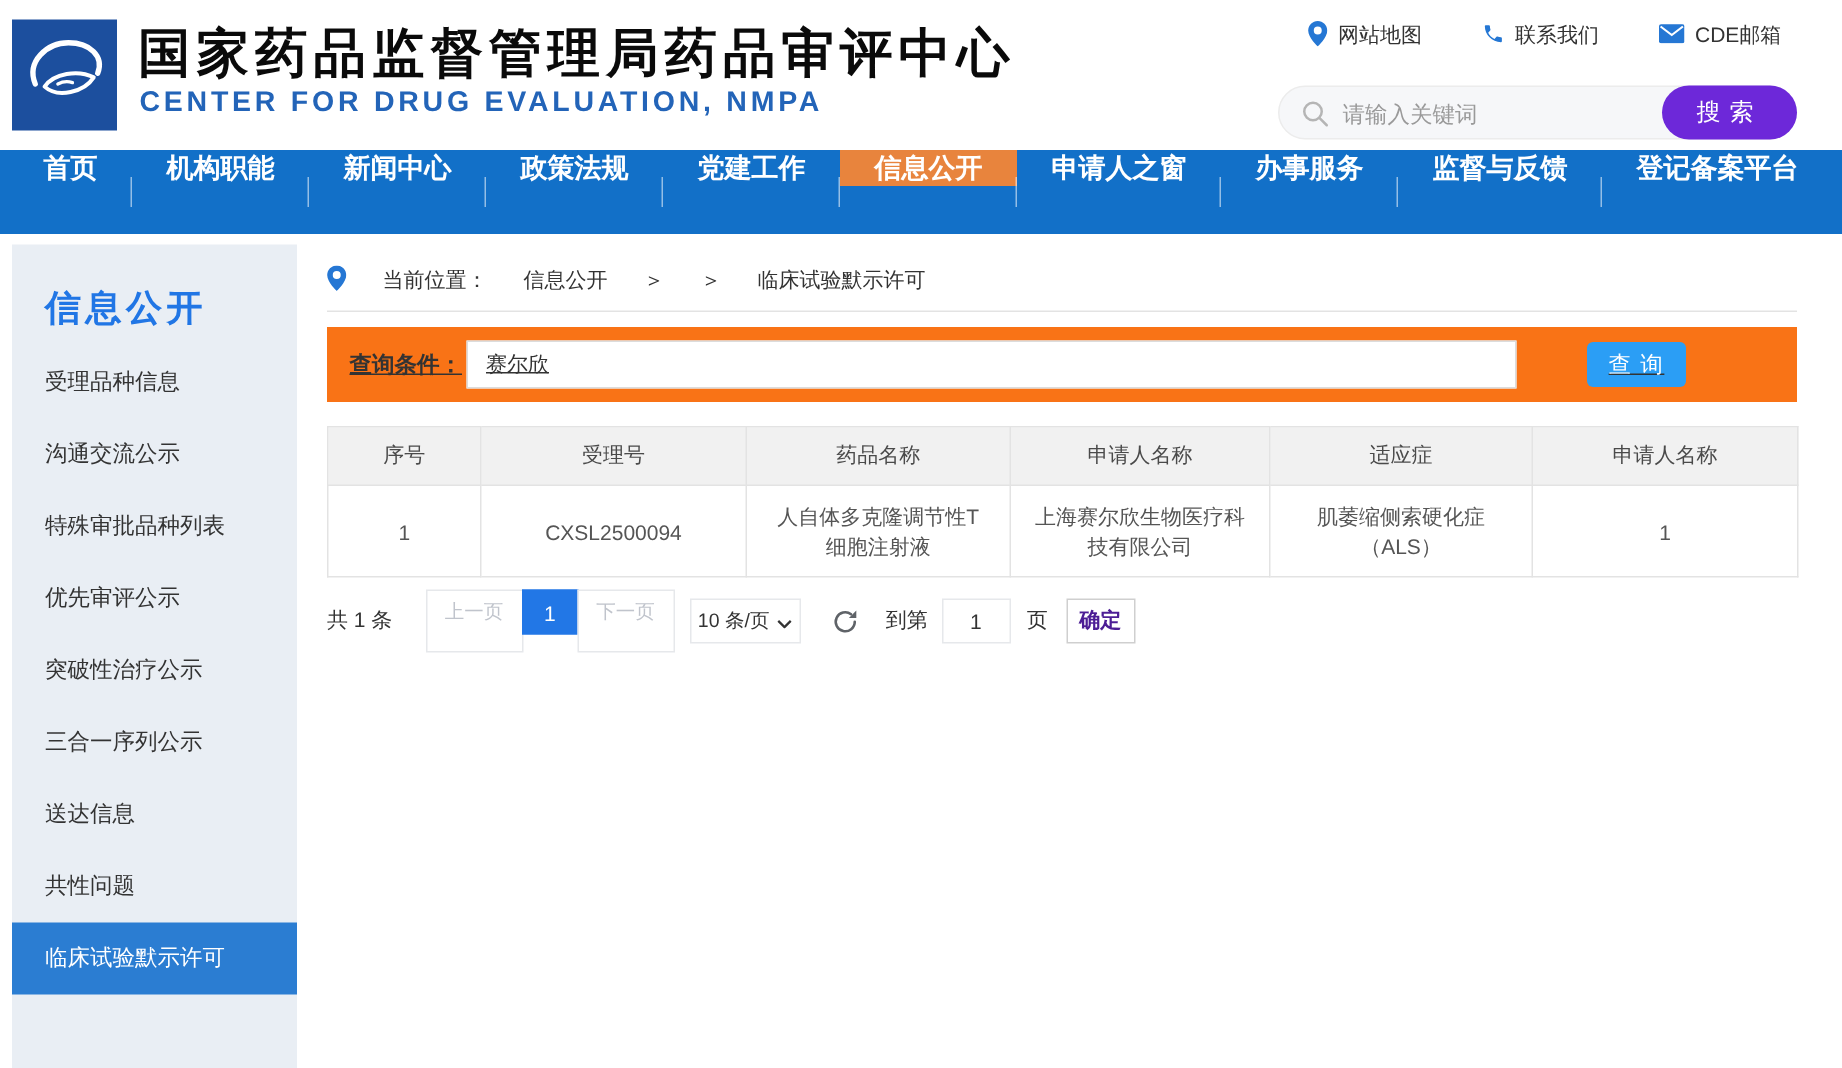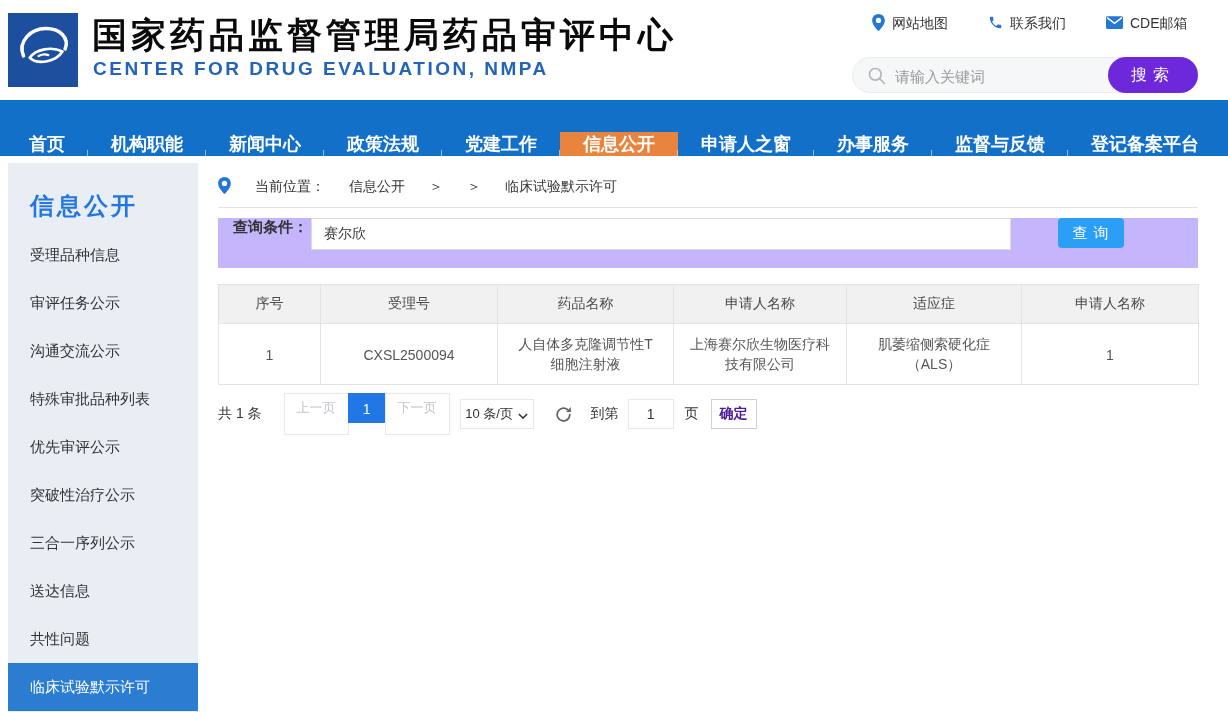--- a/index.html
+++ b/index.html
@@ -19,41 +19,41 @@
               background:#f6f7f9;border:1px solid #ececec;box-sizing:border-box;}
   .search-glass{position:absolute;left:14px;top:8px;}
   .search-input{position:absolute;left:40px;top:1px;width:210px;height:32px;border:none;background:transparent;
                 font-size:15px;color:#0c4a6e;outline:none;font-family:inherit;}
   .search-input::placeholder{color:#9a9a9a;}
   .search-btn{position:absolute;right:-1px;top:-1px;width:90px;height:36px;border:none;border-radius:18px;
               background:#6d28d9;color:#fff;font-size:16px;letter-spacing:6px;padding-left:6px;
               cursor:pointer;font-family:inherit;}
   
   .nav{position:absolute;left:0;top:100px;width:1228px;height:56px;background:#1270c8;
-       display:flex;align-items:flex-end;box-sizing:border-box;padding:0 6px;}
+       display:flex;align-items:flex-start;box-sizing:border-box;padding:0 6px;}
   .nav-item{display:flex;align-items:center;padding:0 23px;color:#fff;font-size:18px;font-weight:bold;
             position:relative;cursor:pointer;white-space:nowrap;}
   .nav-item:not(:last-child)::after{content:"";position:absolute;right:0;top:18px;height:20px;width:1px;
             background:rgba(255,255,255,.55);}
   .nav-item.active{background:#e8843d;}
   
   .sidebar{position:absolute;left:8px;top:163px;width:190px;height:549px;background:#e9eef4;}
   .sidebar-title{padding:28px 0 0 22px;font-size:24px;font-weight:bold;color:#2176e5;
                  letter-spacing:3px;line-height:30px;}
   .sidebar-list{margin-top:10px;}
   .sidebar-item{height:48px;line-height:48px;padding-left:22px;font-size:15px;color:#333;
                 cursor:pointer;white-space:nowrap;}
   .sidebar-item.active{background:#2b7dd2;color:#fff;}
   
   .breadcrumb{position:absolute;left:218px;top:176px;height:22px;display:flex;align-items:center;
               gap:24px;font-size:14px;color:#333;}
   .breadcrumb .crumb{cursor:pointer;}
   .divider{position:absolute;left:218px;top:207px;width:980px;height:1px;background:#e3e3e3;}
-  .query-bar{position:absolute;left:218px;top:218px;width:980px;height:50px;background:#c4b5fd;
-             display:flex;box-sizing:border-box;padding-left:15px;}
+  .query-bar{position:absolute;left:218px;top:218px;width:980px;height:50px;background:#f97316;
+             display:flex;align-items:center;box-sizing:border-box;padding-left:15px;text-decoration:underline;}
   .query-label{font-size:15px;font-weight:bold;color:#333;white-space:nowrap;}
   .query-input{margin-left:3px;width:700px;height:32px;border:1px solid #dcdcdc;background:#fff;
                font-size:14px;color:#333;padding:0 12px;box-sizing:border-box;outline:none;font-family:inherit;}
   .query-btn{margin-left:47px;width:66px;height:30px;background:#2b9ef5;color:#fff;border:none;
              border-radius:4px;font-size:15px;letter-spacing:1px;cursor:pointer;font-family:inherit;}
   table.results{position:absolute;left:218px;top:284px;width:980px;border-collapse:collapse;
                 font-size:14px;color:#555;table-layout:fixed;}
   table.results th,table.results td{border:1px solid #e3e3e3;text-align:center;font-weight:normal;}
   table.results th{height:36px;background:#f1f1f1;color:#4a4a4a;}
   table.results td{height:58px;background:#fff;line-height:20px;}
@@ -147,21 +147,20 @@
   <div class="nav-item">申请人之窗</div>
   <div class="nav-item">办事服务</div>
   <div class="nav-item">监督与反馈</div>
   <div class="nav-item">登记备案平台</div>
 </div>
 
 <div class="sidebar">
   <div class="sidebar-title">信息公开</div>
   <div class="sidebar-list">
     <div class="sidebar-item">受理品种信息</div>
-    <div class="sidebar-item">审评任务公示</div>
     <div class="sidebar-item">沟通交流公示</div>
     <div class="sidebar-item">特殊审批品种列表</div>
     <div class="sidebar-item">优先审评公示</div>
     <div class="sidebar-item">突破性治疗公示</div>
     <div class="sidebar-item">三合一序列公示</div>
     <div class="sidebar-item">送达信息</div>
     <div class="sidebar-item">共性问题</div>
     <div class="sidebar-item active">临床试验默示许可</div>
   </div>
 </div>

